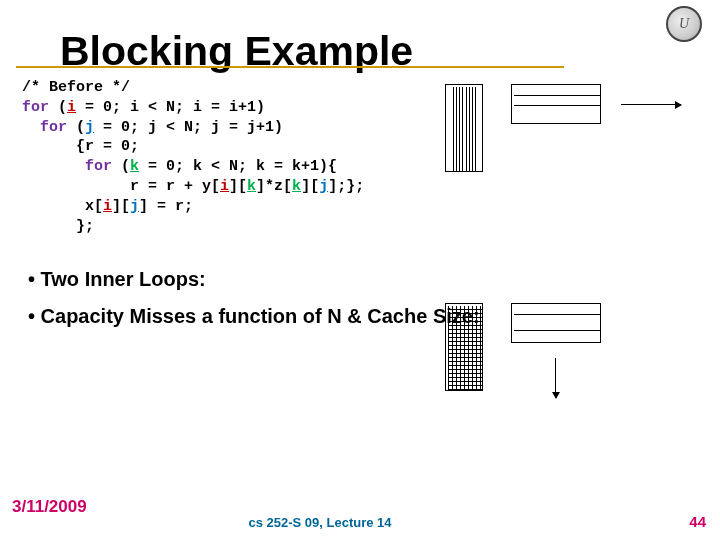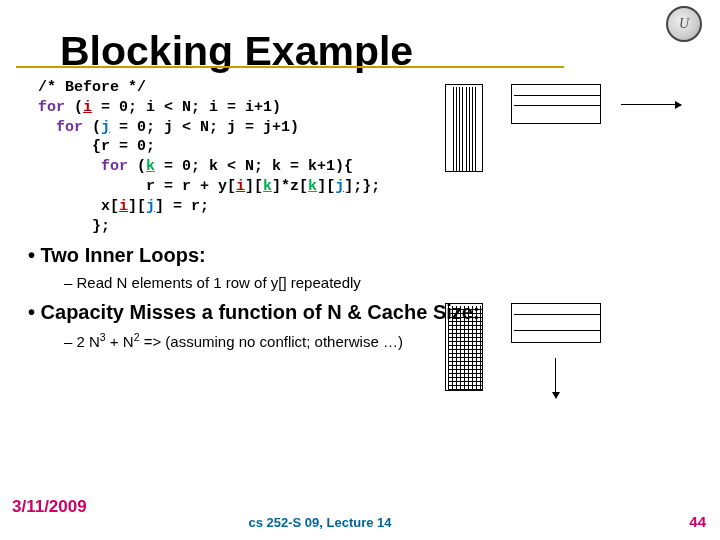--- a/index.html
+++ b/index.html
@@ -48,21 +48,20 @@
   .code {
     position: absolute;
     top: 78px;
     left: 22px;
     font-family: "Courier New", monospace;
     font-weight: bold;
     font-size: 15px;
     line-height: 1.32;
     color: #000;
     white-space: pre;
-    margin-left: 16px;
   }
   .kw { color: #7030a0; font-weight: bold; }
   .idx-i { color: #c00000; text-decoration: underline; }
   .idx-j { color: #0070c0; text-decoration: underline; }
   .idx-k { color: #00b050; text-decoration: underline; }
   .diagrams {
     position: absolute;
     top: 78px;
     left: 445px;
     width: 250px;
@@ -119,21 +118,21 @@
   .down-arrow::after {
     content:"";
     position:absolute;
     left:-3px; bottom:-1px;
     border-top:7px solid #000;
     border-left:4px solid transparent;
     border-right:4px solid transparent;
   }
   .bullets {
     position: absolute;
-    top: 244px;
+    top: 268px;
     left: 28px;
     font-family: Arial, sans-serif;
     color: #000;
   }
   .b1 {
     font-size: 20px;
     font-weight: bold;
     margin-bottom: 6px;
   }
   .b1::before { content: "• "; }
@@ -212,24 +211,22 @@
   </div>
   <div class="matrix m-y2">
     <div class="y2-row"></div>
     <div class="y2-row y2-row2"></div>
   </div>
   <div class="down-arrow"></div>
 </div>
 
 <div class="bullets">
   <div class="b1">Two Inner Loops:</div>
-  <div class="sub">Read N elements of 1 row of y[] repeatedly</div>
   <div class="gap"></div>
   <div class="b1">Capacity Misses a function of N &amp; Cache Size:</div>
-  <div class="sub"><span>2 N</span><sup>3</sup><span> + N</span><sup>2</sup><span> =&gt; (assuming no conflict; otherwise …)</span></div>
   <div class="gap"></div>
 </div>
 
 <div class="footer">
   <div class="date">3/11/2009</div>
   <div class="course">cs 252-S 09, Lecture 14</div>
   <div class="pagenum">44</div>
 </div>
 
 </body></html>

